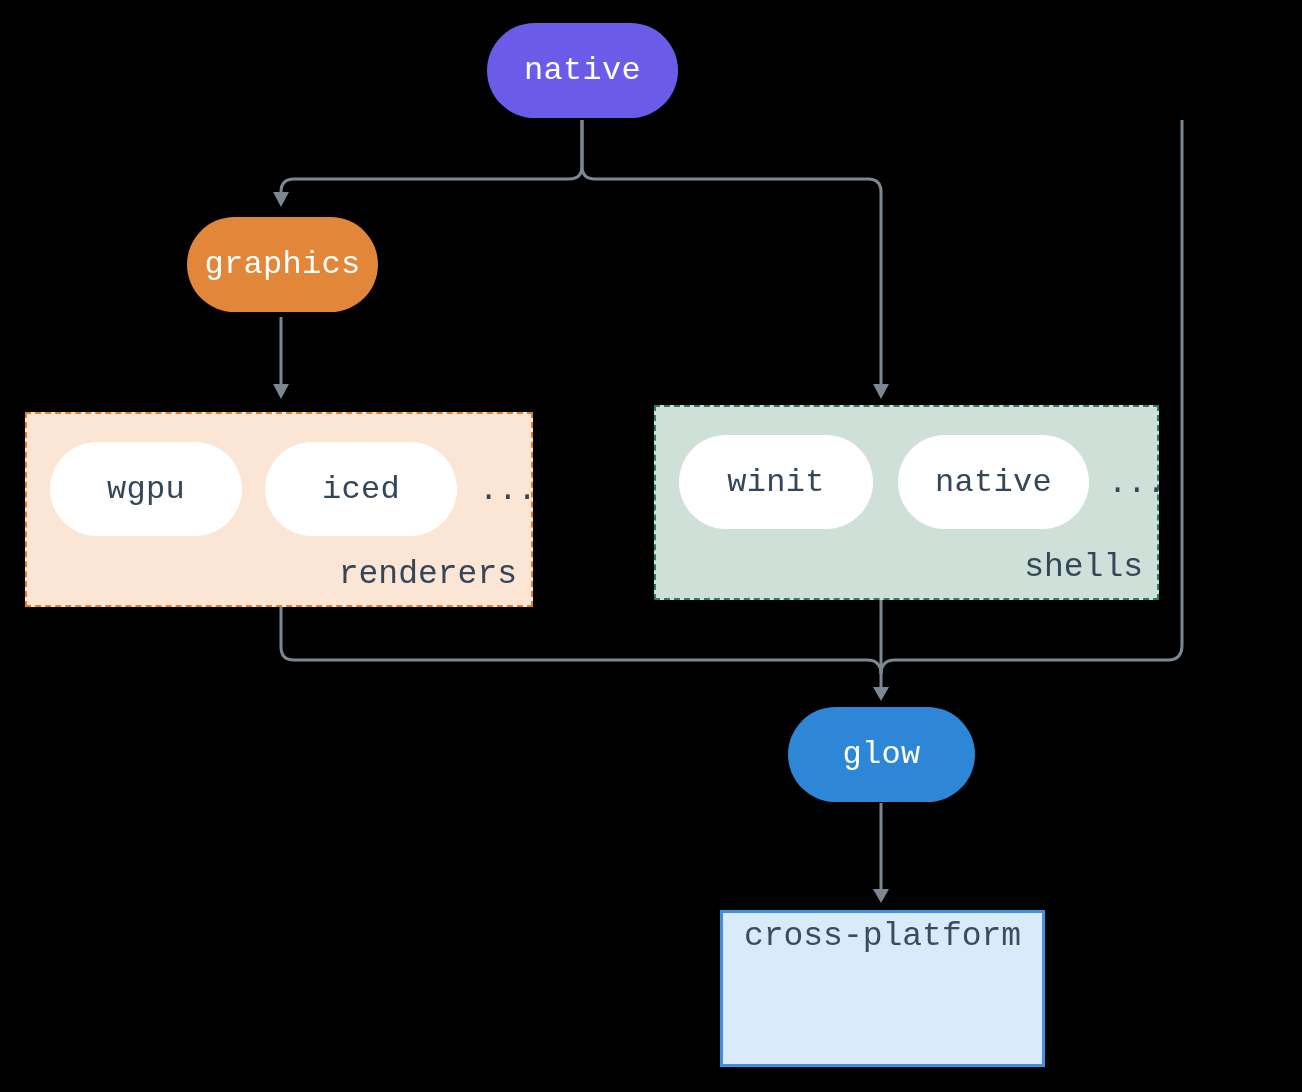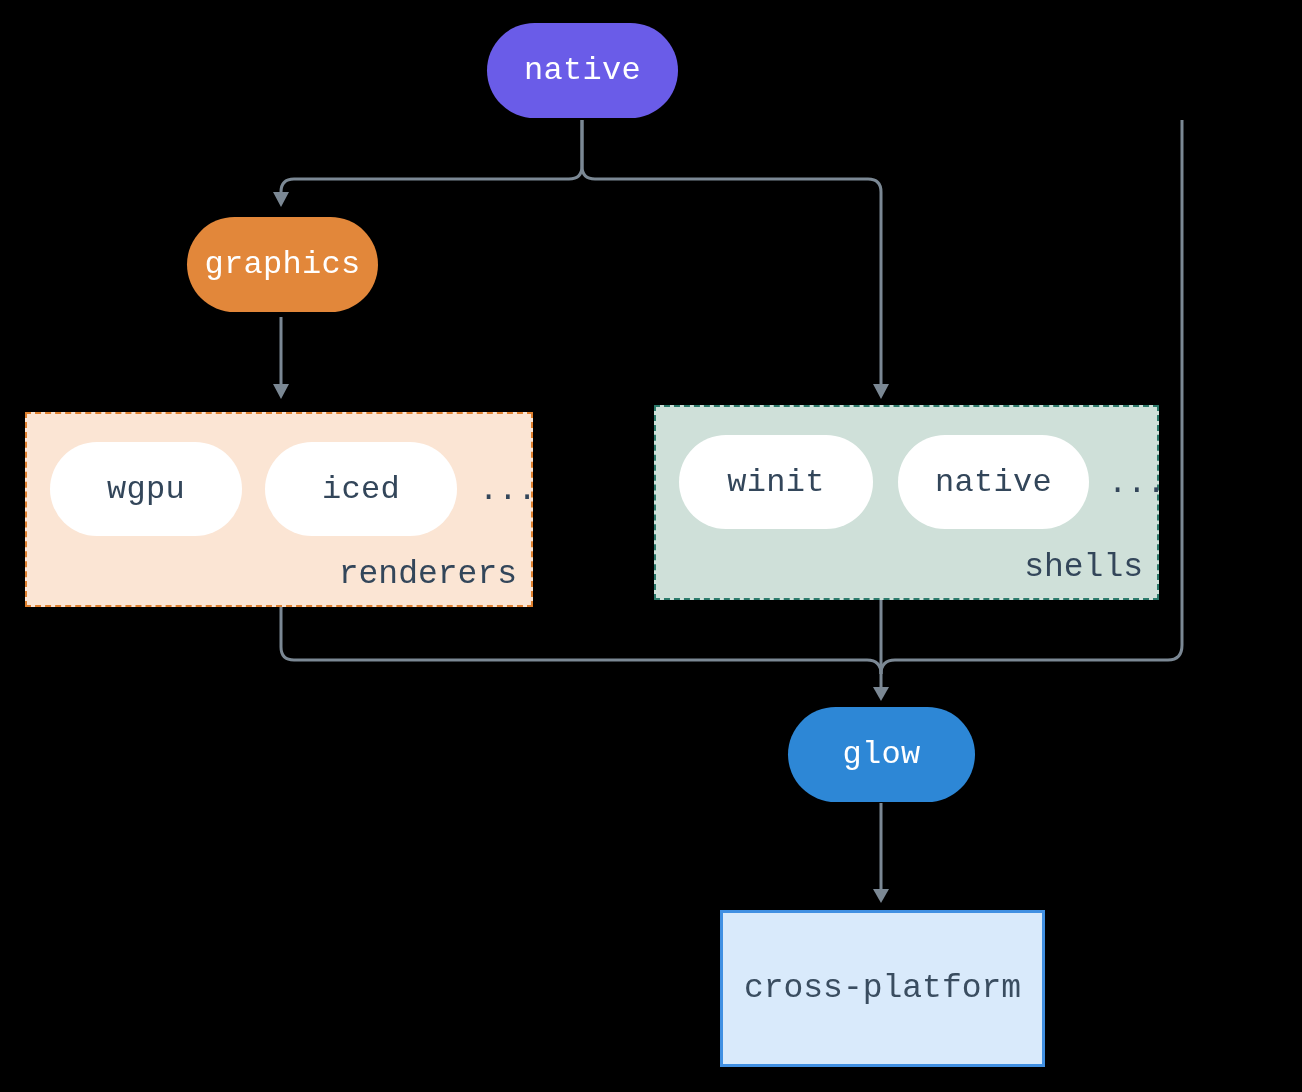--- a/index.html
+++ b/index.html
@@ -67,21 +67,21 @@
   .app-box {
     position: absolute;
     left: 720px; top: 910px;
     width: 325px; height: 157px;
     box-sizing: border-box;
     background: var(--app-bg, #d9eafb);
     border: 3px solid var(--app-border, #4190e2);
     display: flex;
     flex-direction: column;
     align-items: center;
-    justify-content: center;
+    justify-content: flex-start;
     font-size: 33px;
     line-height: 47px;
     color: var(--app-text, #3a4d60);
     text-align: center;
   }
   
   .node-native   { left: 487px;  top: 23px;  width: 191px; height: 95px; }
   .node-web      { left: 1088px; top: 23px;  width: 189px; height: 95px; }
   .node-graphics { left: 187px;  top: 217px; width: 191px; height: 95px; }
   .node-iced     { left: 788px;  top: 707px; width: 187px; height: 95px; }

